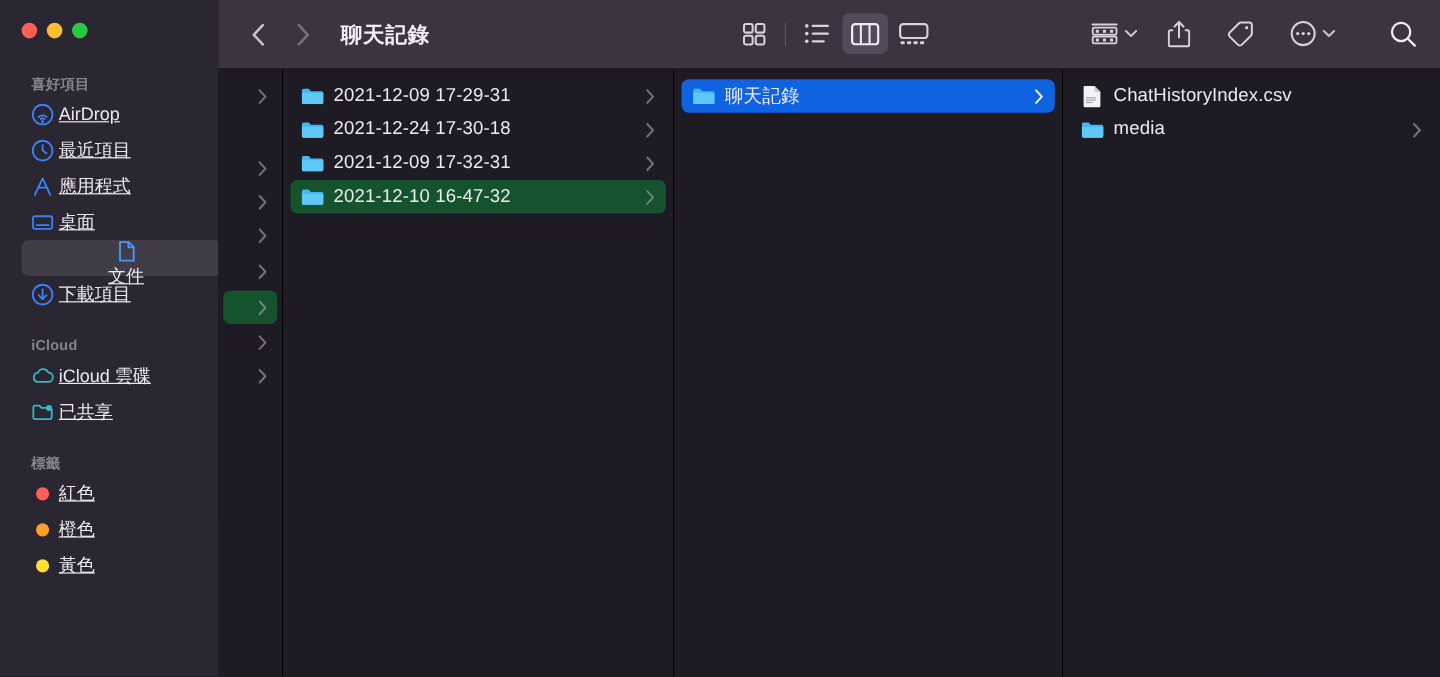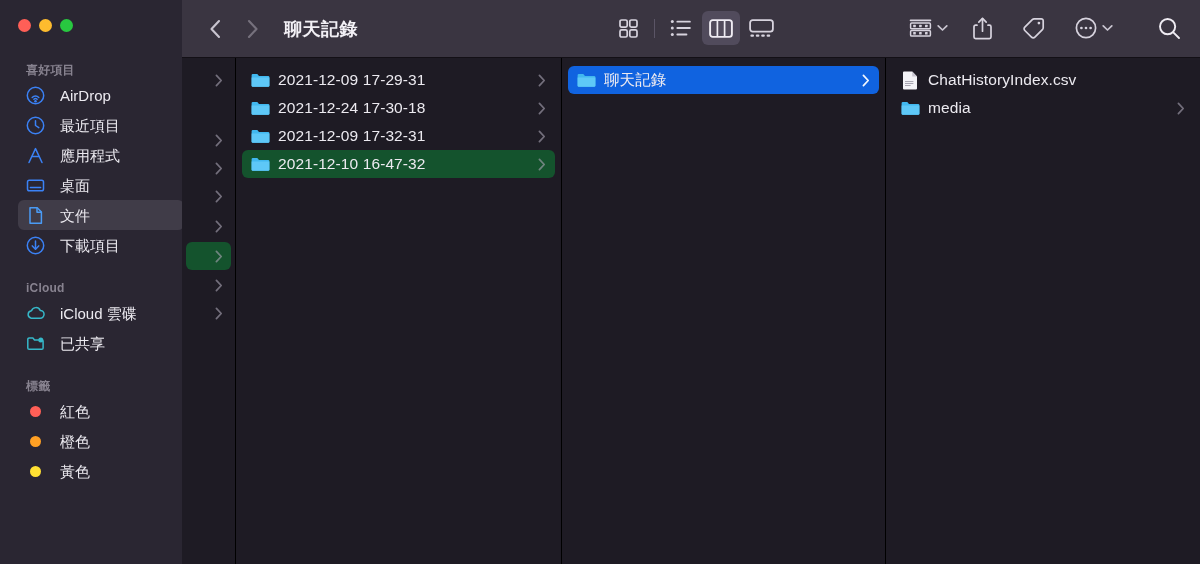--- a/index.html
+++ b/index.html
@@ -22,25 +22,25 @@
   .tl.yellow { background:#febc2e; }
   .tl.green  { background:#28c840; }
 
   .sb-scroll { position:absolute; top:60px; left:0; width:182px; height:504px;margin-left:10px; }
   .sb-group-title {
     font-size:12px; color:#87828f; font-weight:700;
     padding:0 0 0 16px; height:20px; line-height:20px; letter-spacing:.2px;
   }
   .sb-group { margin-bottom:4px; }
   .sb-item {
-    display:flex; align-items:center; gap:15px;
+    display:flex; align-items:center; gap:4px;
     height:30px; margin:0 8px; padding-left:8px; border-radius:6px;
-    color:#eceaf0; font-size:15px; white-space:nowrap;
-  }
-  .sb-item.selected { background:#403c48; }
+    color:#eceaf0; font-size:15px; white-space:nowrap;text-decoration:underline;
+  }
+  .sb-item.selected { background:#403c48;flex-direction:column; }
   .sb-icon { width:19px; height:19px; flex:0 0 19px; display:flex; align-items:center; justify-content:center; }
   .sb-icon svg { display:block; }
   .sb-label { font-size:15px; line-height:1; }
   .tag-dot { width:11px; height:11px; border-radius:50%; display:block; }
   .sb-spacer { height:14px; }
 
   
   #main { flex:1 1 auto; position:relative; height:436px; background:#1e1b24; }
 
   #toolbar {

